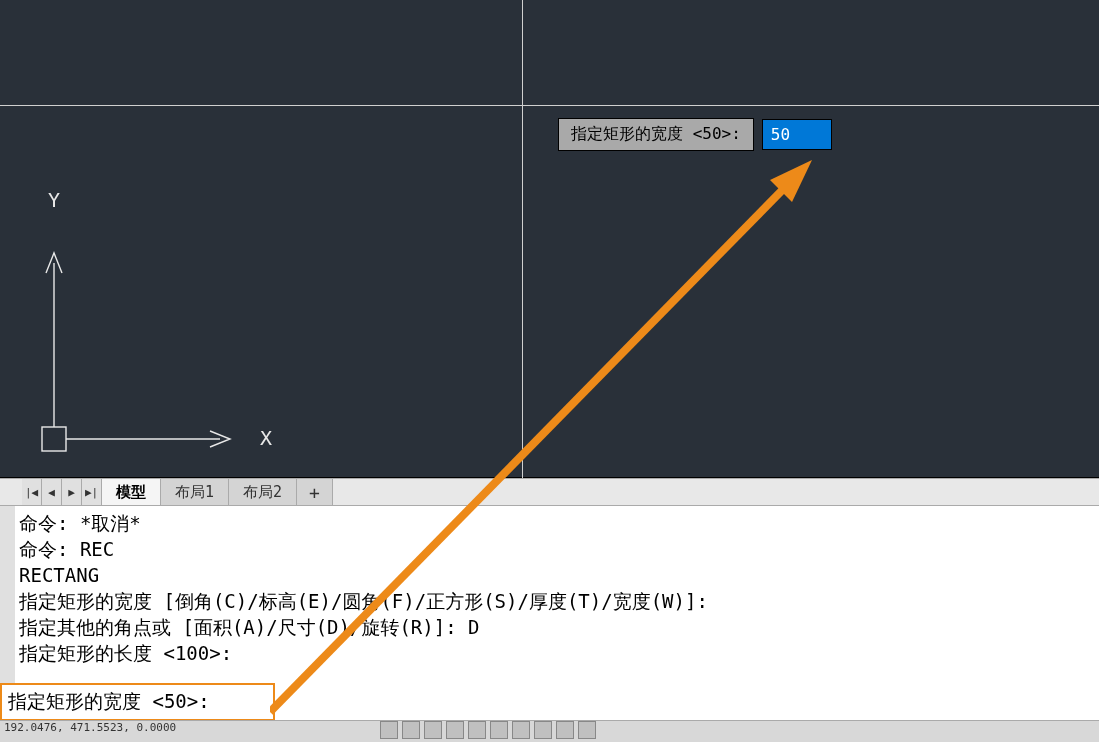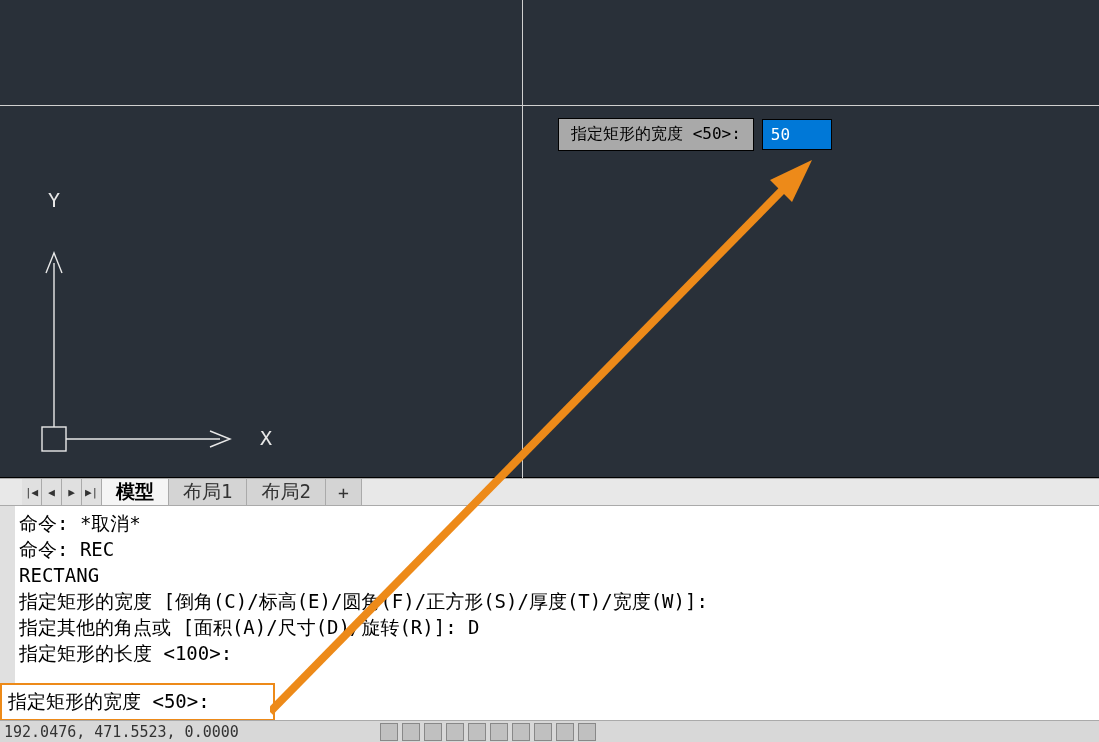--- a/index.html
+++ b/index.html
@@ -99,21 +99,21 @@
       background: #e0e0e0;
       border-right: 1px solid #aaa;
       font-size: 11px;
       cursor: pointer;
       color: #333;
     }
     .tab {
       padding: 8px 14px;
       background: #d4d4d4;
       border-right: 1px solid #aaa;
-      font-size: 19px;
+      font-size: 15px;
       cursor: pointer;
       display: flex;
       align-items: center;
       color: #333;
     }
     .tab.active {
       background: #f5f5f5;
       font-weight: bold;
       color: #000;
     }
@@ -161,23 +161,22 @@
     }
     .status-bar {
       position: absolute;
       top: 720px;
       left: 0;
       width: 1099px;
       height: 22px;
       background: #d8d8d8;
       border-top: 1px solid #aaa;
       display: flex;
-      align-items: center;
       padding: 0 4px;
-      font-size: 15px;
+      font-size: 11px;
       color: #444;
     }
     .status-coords {
       font-family: monospace;
       color: #333;
     }
     .status-icons {
       position: absolute;
       left: 380px;
       display: flex;

